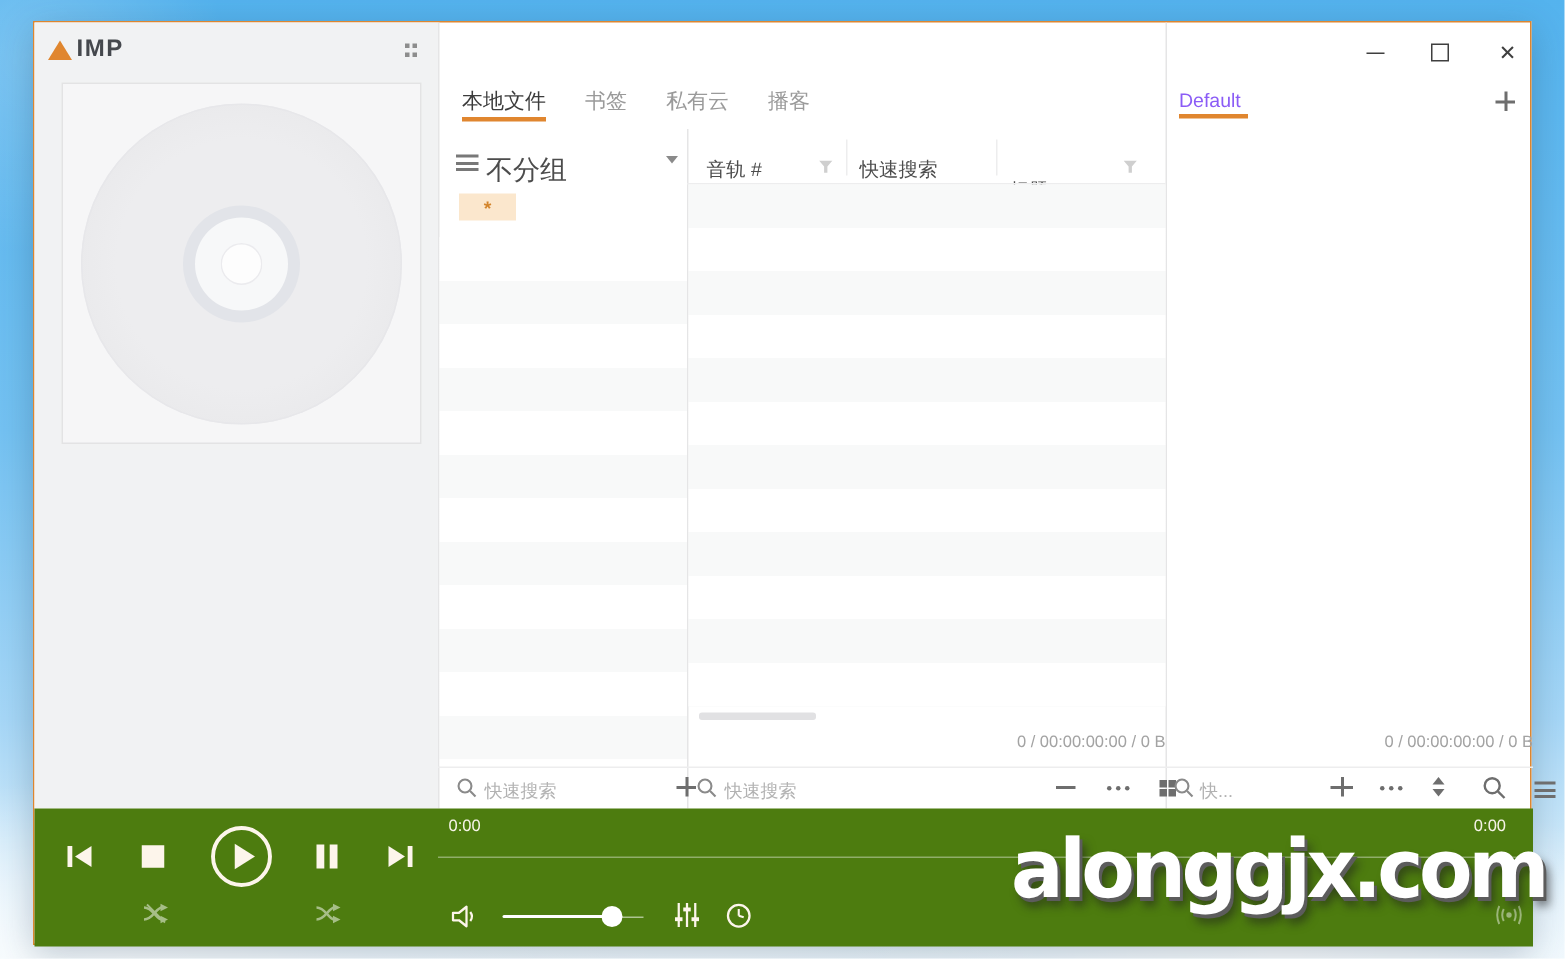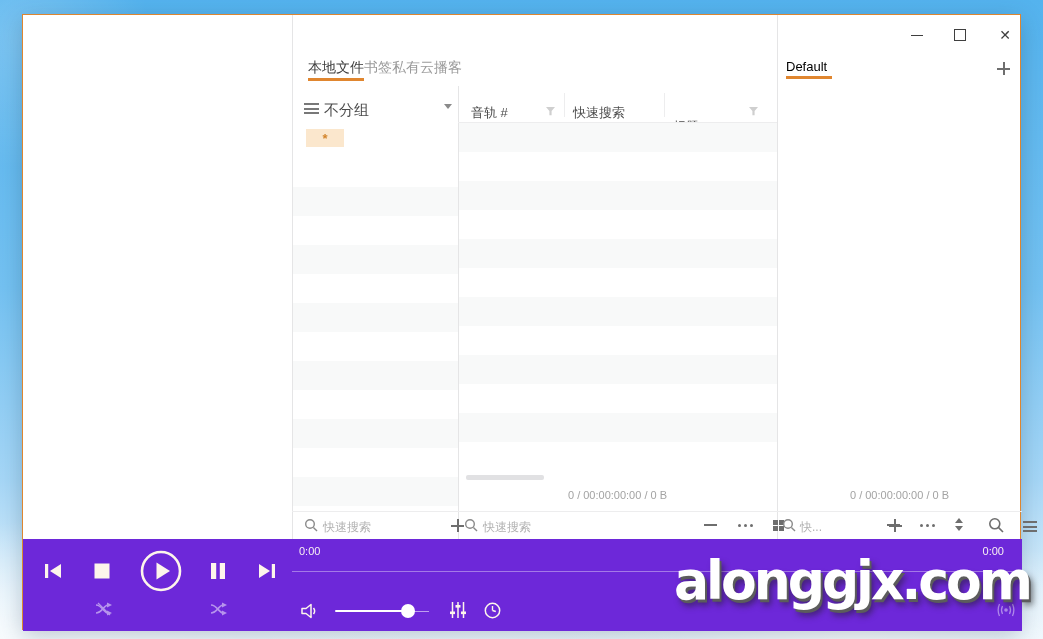--- a/index.html
+++ b/index.html
@@ -30,37 +30,37 @@
   .art-box{position:absolute;left:18px;top:40px;width:240px;height:241px;background:#f6f6f7;border:1px solid #e3e3e4;box-sizing:border-box}
   .disc{position:absolute;left:12px;top:13px;width:214px;height:214px;border-radius:50%;
     background:radial-gradient(circle,#ededef 55%,#eaeaec 72%,#efeff1 78%,#e9e9ec 100%);
     box-shadow:inset 0 0 0 1px #e7e7ea}
   .disc-hub-ring{position:absolute;left:68px;top:68px;width:78px;height:78px;border-radius:50%;background:#e2e4e9}
   .disc-hub{position:absolute;left:76px;top:76px;width:62px;height:62px;border-radius:50%;background:#f7f8f9}
   .disc-hole{position:absolute;left:93px;top:93px;width:28px;height:28px;border-radius:50%;background:#fdfdfd;box-shadow:inset 0 0 0 1px #ebebee}
   
   .vdiv{position:absolute;width:1px;background:#e5e5e6}
   
-  .tabs{position:absolute;left:285px;top:44px;display:flex;}
+  .tabs{position:absolute;left:285px;top:44px;display:flex;gap:26px}
   .tab{position:relative;font-size:14px;color:#9a9a9a;white-space:nowrap}
   .tab.active{color:#3c3c3c}
   .tab.active::after{content:"";position:absolute;left:0;right:0;top:19px;height:3px;background:#e0862f}
   
   .icon-burger{width:15px}
   .icon-burger i{display:block;height:2px;background:#787878;margin:0 0 2.5px 0}
-  .group-title{position:absolute;left:301px;top:86px;font-size:15px;color:#4c4c4c}
+  .group-title{position:absolute;left:301px;top:86px;font-size:18px;color:#4c4c4c}
   .chevron-down{position:absolute;width:0;height:0;border:4px solid transparent;border-top:5px solid #8a8a8a}
   .sel-item{position:absolute;left:283px;top:114px;width:38px;height:18px;background:#fbe7cd;
     display:flex;align-items:center;justify-content:center;font-size:13px;font-weight:bold;color:#d3852c}
   .stripes{position:absolute;background:repeating-linear-gradient(to bottom,#ffffff 0 29px,#f8f9f9 29px 58px)}
   
   .colhead{position:absolute;font-size:13px;color:#4c4c4c;white-space:nowrap}
   .hdiv{position:absolute;height:1px;background:#ededee}
   .hscroll-thumb{position:absolute;left:443px;top:460px;width:78px;height:5px;background:#e1e1e3;border-radius:2px}
-  .status{position:absolute;font-size:11px;color:#a3a3a3;text-align:center}
+  .status{position:absolute;font-size:11px;color:#a3a3a3;text-align:right}
   
   .wc{position:absolute;width:22px;height:20px;display:flex;align-items:center;justify-content:center}
   .wc-min i{width:12px;height:1px;background:#3f3f3f;display:block}
   .wc-max i{width:10px;height:10px;border:1px solid #3f3f3f;display:block}
   .wc-close{font-size:14px;color:#3f3f3f}
   
   .toolbar-text{font-size:12px;color:#b2b2b2;white-space:nowrap}
   .icon-plus{width:13px;height:13px;position:relative;display:inline-block}
   .icon-plus::before{content:"";position:absolute;left:0;right:0;top:5.5px;height:2px;background:#6e6e6e}
   .icon-plus::after{content:"";position:absolute;top:0;bottom:0;left:5.5px;width:2px;background:#6e6e6e}
@@ -68,39 +68,56 @@
   .icon-dots3{display:flex;gap:3px;align-items:center}
   .icon-dots3 i{width:3px;height:3px;background:#6e6e6e;border-radius:50%}
   .icon-grid4{width:11px;height:11px;display:grid;grid-template-columns:5px 5px;grid-gap:1px}
   .icon-grid4 i{background:#6e6e6e}
   .icon-sort{display:flex;flex-direction:column;gap:3px;align-items:center}
   .icon-sort .t-up{width:0;height:0;border-left:4px solid transparent;border-right:4px solid transparent;border-bottom:5px solid #6e6e6e}
   .icon-sort .t-dn{width:0;height:0;border-left:4px solid transparent;border-right:4px solid transparent;border-top:5px solid #6e6e6e}
   .icon-menu{width:14px}
   .icon-menu i{display:block;height:2px;background:#6e6e6e;margin:0 0 2.5px 0}
   
-  .player-bar{position:absolute;left:0;top:524px;width:999px;height:92px;background:#6d28d9}
+  .player-bar{position:absolute;left:0;top:524px;width:999px;height:92px;background:#4d7c0f}
   .pb-ic{position:absolute}
   .pb-txt{position:absolute;color:rgba(255,250,243,.95);font-size:11px;white-space:nowrap}
   .pb-dim{opacity:.5}
   .seek-line{position:absolute;left:269px;top:556px;width:730px;height:1px;background:rgba(255,255,255,.38)}
   .vol-fill{position:absolute;left:312px;top:595px;width:73px;height:2px;background:#fff;border-radius:1px}
   .vol-tail{position:absolute;left:385px;top:595.5px;width:21px;height:1px;background:rgba(255,255,255,.55)}
   .vol-knob{position:absolute;left:378px;top:589px;width:14px;height:14px;border-radius:50%;background:#fff}
   
   .watermark{position:absolute;left:674px;top:550px;font-family:"DejaVu Sans",sans-serif;font-weight:800;
     font-size:52px;letter-spacing:-3px;color:#ffffff;white-space:nowrap;
     text-shadow:2px 3px 0 #5c5c5c,4px 6px 6px rgba(30,30,30,.55);transform:scaleY(1.04)}
 </style>
 </head>
 <body>
 
 <div class="window">
 
   
+  <div class="left-panel">
+    <span class="logo-triangle"></span>
+    <span class="logo-text">IMP</span>
+    <span class="icon-dots4">
+        <i></i>
+        <i></i>
+        <i></i>
+        <i></i>
+      </span>
+    <div class="art-box">
+      <div class="disc">
+        <div class="disc-hub-ring"></div>
+        <div class="disc-hub"></div>
+        <div class="disc-hole"></div>
+      </div>
+    </div>
+  </div>
 
   
   <div class="vdiv" style="left:269px;top:0;height:524px"></div>
   <div class="vdiv" style="left:435px;top:71px;height:453px"></div>
   <div class="vdiv" style="left:754px;top:0;height:524px"></div>
 
   
   <div class="tabs">
     <span class="tab active">本地文件</span>
     <span class="tab">书签</span>
@@ -138,21 +155,21 @@
 
   
   <span class="wc wc-min" style="left:883px;top:10px">
       <i></i>
     </span>
   <span class="wc wc-max" style="left:926px;top:10px">
       <i></i>
     </span>
   <span class="wc wc-close" style="left:971px;top:10px">✕</span>
 
-  <span class="abs" style="left:763px;top:44px;font-size:13px;color:#000000">Default</span>
+  <span class="abs" style="left:763px;top:44px;font-size:13px;color:#8b5cf6">Default</span>
   <div class="abs" style="left:763px;top:61px;width:46px;height:3px;background:#e0862f"></div>
   <span class="icon-plus abs" style="left:974px;top:46px"></span>
   <div class="status" style="left:754px;top:474px;width:245px">0 / 00:00:00:00 / 0 B</div>
 
   
   <div class="hdiv" style="left:269px;top:496px;width:730px"></div>
 
   
   <svg class="abs" style="left:281px;top:503px" width="14" height="14">
       <circle cx="6" cy="6" r="4.3" fill="none" stroke="#8a8a8a" stroke-width="1.4"></circle>

